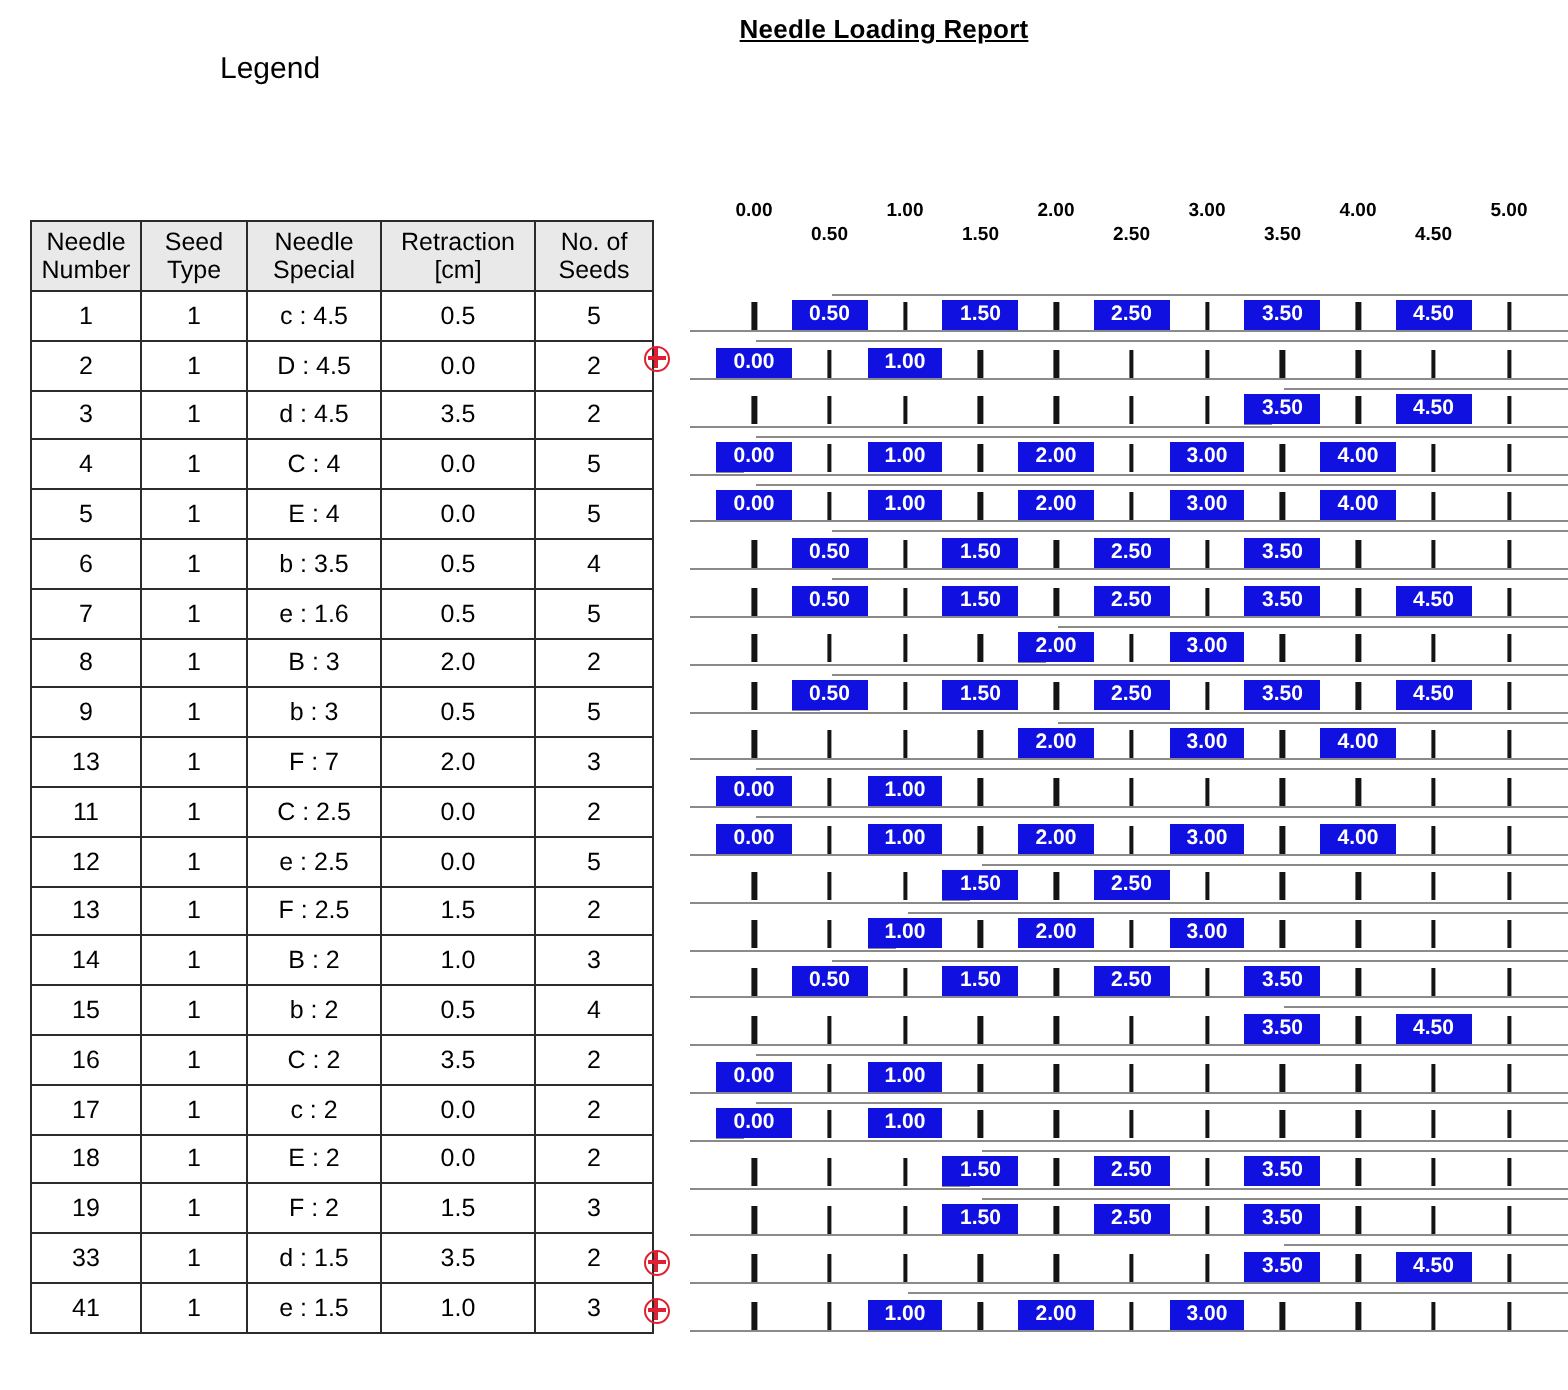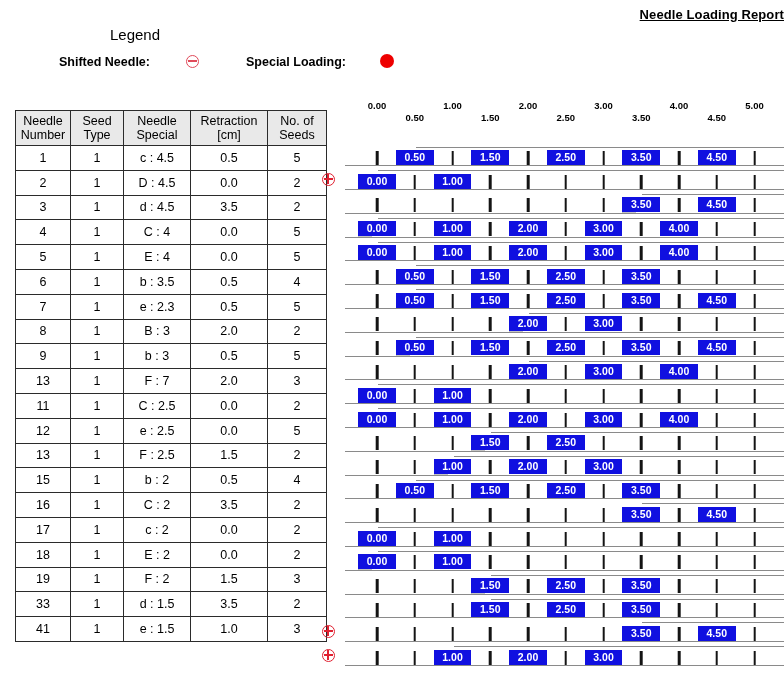--- a/index.html
+++ b/index.html
@@ -14,21 +14,21 @@
     font-family: "Liberation Sans", sans-serif;
     color: #000000;
     overflow: hidden;
   }
 
   
   #report-title {
     position: absolute;
     left: 0; top: 7px;
     width: 784px;
-    text-align: right;
+    text-align: center;
     font-size: 13px;
     font-weight: bold;
     text-decoration: underline;
     letter-spacing: 0.1px;
     padding-left: 100px;
     box-sizing: border-box;
   }
 
   
   #legend {
@@ -200,26 +200,20 @@
     box-sizing: border-box;
   }
 </style>
 </head>
 <body>
 
 <div id="report-title">Needle Loading Report</div>
 
 <div id="legend">
   <div id="legend-title">Legend</div>
-  <div id="legend-row">
-    <div class="legend-label" id="legend-shifted-label">Shifted Needle:</div>
-    <div class="sym-shift" id="legend-shift-symbol"></div>
-    <div class="legend-label" id="legend-special-label">Special Loading:</div>
-    <div id="legend-special-symbol"></div>
-  </div>
 </div>
 
 <table id="needle-table">
   <thead>
     <tr>
       <th class="col-num">
         <div>Needle</div>
         <div>Number</div>
       </th>
       <th class="col-seed">
@@ -279,21 +273,21 @@
       <tr>
         <td class="col-num">6</td>
         <td class="col-seed">1</td>
         <td class="col-pos">b : 3.5</td>
         <td class="col-retr">0.5</td>
         <td class="col-seeds">4</td>
       </tr>
       <tr>
         <td class="col-num">7</td>
         <td class="col-seed">1</td>
-        <td class="col-pos">e : 2.3</td>
+        <td class="col-pos">e : 1.6</td>
         <td class="col-retr">0.5</td>
         <td class="col-seeds">5</td>
       </tr>
       <tr>
         <td class="col-num">8</td>
         <td class="col-seed">1</td>
         <td class="col-pos">B : 3</td>
         <td class="col-retr">2.0</td>
         <td class="col-seeds">2</td>
       </tr>
@@ -324,20 +318,27 @@
         <td class="col-pos">e : 2.5</td>
         <td class="col-retr">0.0</td>
         <td class="col-seeds">5</td>
       </tr>
       <tr>
         <td class="col-num">13</td>
         <td class="col-seed">1</td>
         <td class="col-pos">F : 2.5</td>
         <td class="col-retr">1.5</td>
         <td class="col-seeds">2</td>
+      </tr>
+      <tr>
+        <td class="col-num">14</td>
+        <td class="col-seed">1</td>
+        <td class="col-pos">B : 2</td>
+        <td class="col-retr">1.0</td>
+        <td class="col-seeds">3</td>
       </tr>
       <tr>
         <td class="col-num">15</td>
         <td class="col-seed">1</td>
         <td class="col-pos">b : 2</td>
         <td class="col-retr">0.5</td>
         <td class="col-seeds">4</td>
       </tr>
       <tr>
         <td class="col-num">16</td>

